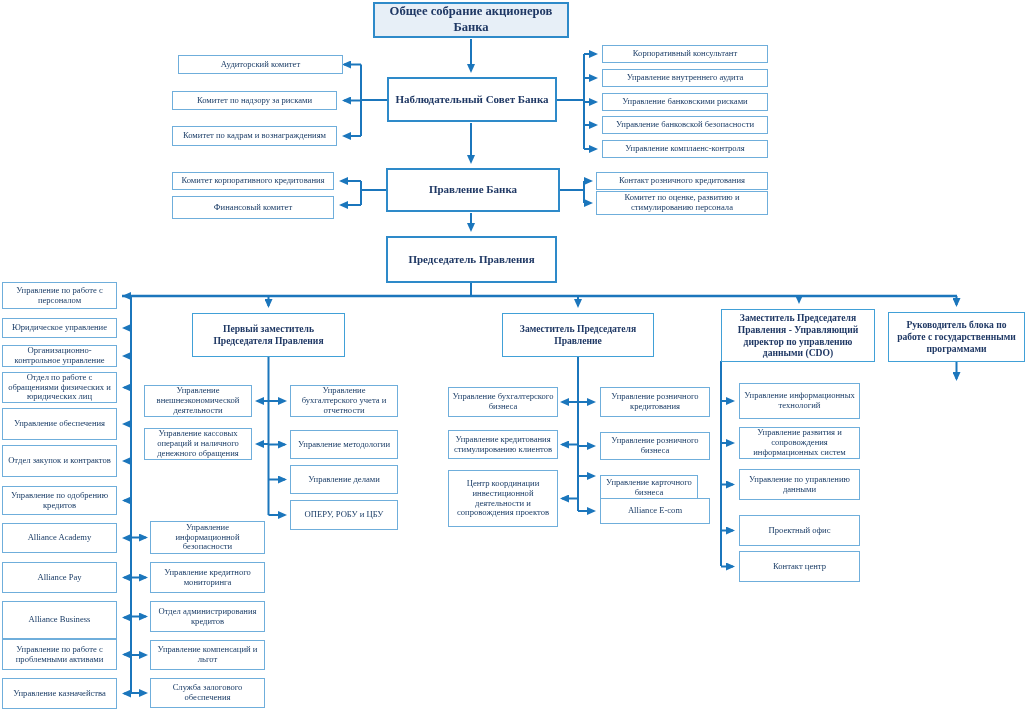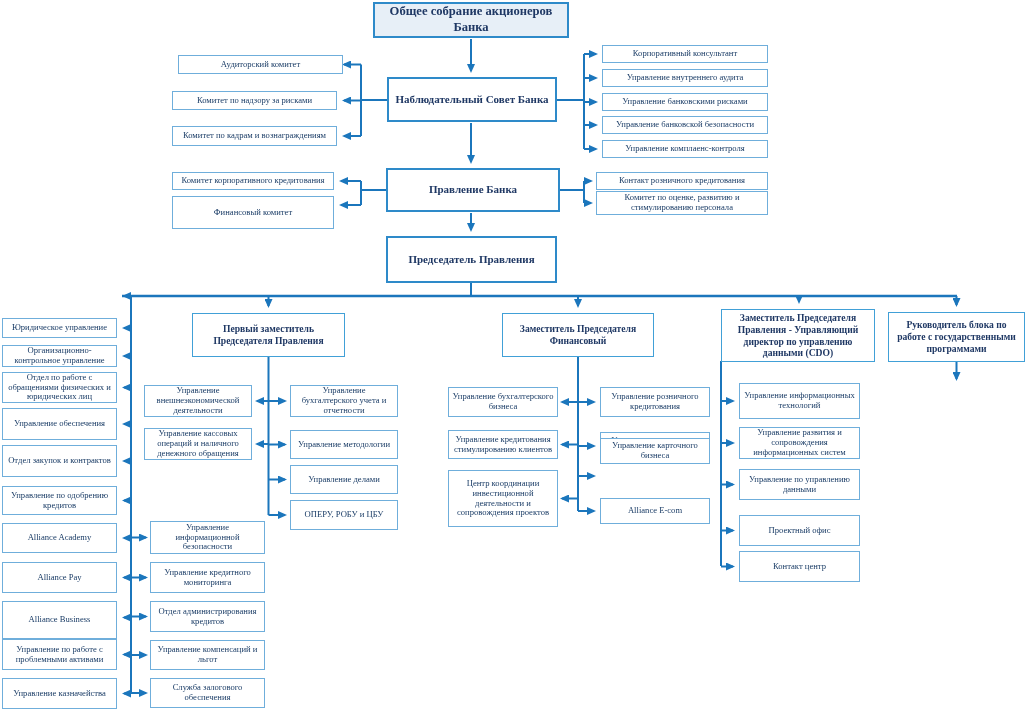--- a/index.html
+++ b/index.html
@@ -107,29 +107,30 @@
   <div class="box" style="left:172px;top:91px;width:165px;height:19px">Комитет по надзору за рисками</div>
   <div class="box" style="left:172px;top:126px;width:165px;height:20px">Комитет по кадрам и вознаграждениям</div>
 
   <div class="box" style="left:602px;top:45px;width:166px;height:18px">Корпоративный консультант</div>
   <div class="box" style="left:602px;top:69px;width:166px;height:18px">Управление внутреннего аудита</div>
   <div class="box" style="left:602px;top:93px;width:166px;height:18px">Управление банковскими рисками</div>
   <div class="box" style="left:602px;top:116px;width:166px;height:18px">Управление банковской безопасности</div>
   <div class="box" style="left:602px;top:140px;width:166px;height:18px">Управление комплаенс-контроля</div>
 
   <div class="box" style="left:172px;top:172px;width:162px;height:18px">Комитет корпоративного кредитования</div>
-  <div class="box" style="left:172px;top:196px;width:162px;height:33px">Финансовый комитет</div>
+  <div class="box" style="left:172px;top:196px;width:162px;height:23px">Финансовый комитет</div>
   <div class="box" style="left:596px;top:172px;width:172px;height:18px">Контакт розничного кредитования</div>
   <div class="box" style="left:596px;top:191px;width:172px;height:24px">Комитет по оценке, развитию и стимулированию персонала</div>
 
   <div class="box hdr" style="left:192px;top:313px;width:153px;height:44px">Первый заместитель Председателя Правления</div>
-  <div class="box hdr" style="left:502px;top:313px;width:152px;height:44px">Заместитель Председателя Финансовый</div>
+  <div class="box hdr" style="left:502px;top:313px;width:152px;height:44px">Заместитель Председателя Правление</div>
   <div class="box hdr" style="left:721px;top:309px;width:154px;height:53px">Заместитель Председателя Правления - Управляющий директор по управлению данными (CDO)</div>
   <div class="box hdr" style="left:888px;top:312px;width:137px;height:50px">Руководитель блока по работе с государственными программами</div>
 
+  <div class="box" style="left:2px;top:282px;width:115px;height:27px">Управление по работе с персоналом</div>
   <div class="box" style="left:2px;top:318px;width:115px;height:20px">Юридическое управление</div>
   <div class="box" style="left:2px;top:345px;width:115px;height:22px">Организационно-контрольное управление</div>
   <div class="box" style="left:2px;top:372px;width:115px;height:31px">Отдел по работе с обращениями физических и юридических лиц</div>
   <div class="box" style="left:2px;top:408px;width:115px;height:32px">Управление обеспечения</div>
   <div class="box" style="left:2px;top:445px;width:115px;height:32px">Отдел закупок и контрактов</div>
   <div class="box" style="left:2px;top:486px;width:115px;height:29px">Управление по одобрению кредитов</div>
   <div class="box" style="left:2px;top:523px;width:115px;height:30px">Alliance Academy</div>
   <div class="box" style="left:2px;top:562px;width:115px;height:31px">Alliance Pay</div>
   <div class="box" style="left:2px;top:601px;width:115px;height:38px">Alliance Business</div>
   <div class="box" style="left:2px;top:639px;width:115px;height:31px">Управление по работе с проблемными активами</div>
@@ -148,21 +149,21 @@
   <div class="box" style="left:150px;top:601px;width:115px;height:31px">Отдел администрирования кредитов</div>
   <div class="box" style="left:150px;top:640px;width:115px;height:30px">Управление компенсаций и льгот</div>
   <div class="box" style="left:150px;top:678px;width:115px;height:30px">Служба залогового обеспечения</div>
 
   <div class="box" style="left:448px;top:387px;width:110px;height:30px">Управление бухгалтерского бизнеса</div>
   <div class="box" style="left:448px;top:430px;width:110px;height:29px">Управление кредитования стимулированию клиентов</div>
   <div class="box" style="left:448px;top:470px;width:110px;height:57px">Центр координации инвестиционной деятельности и сопровождения проектов</div>
 
   <div class="box" style="left:600px;top:387px;width:110px;height:30px">Управление розничного кредитования</div>
   <div class="box" style="left:600px;top:432px;width:110px;height:28px">Управление розничного бизнеса</div>
-  <div class="box" style="left:600px;top:438px;width:110px;height:26px">Управление карточного бизнеса</div>
+  <div class="box" style="left:600px;top:475px;width:98px;height:26px">Управление карточного бизнеса</div>
   <div class="box" style="left:600px;top:498px;width:110px;height:26px">Alliance E-com</div>
 
   <div class="box" style="left:739px;top:383px;width:121px;height:36px">Управление информационных технологий</div>
   <div class="box" style="left:739px;top:427px;width:121px;height:32px">Управление развития и сопровождения информационных систем</div>
   <div class="box" style="left:739px;top:469px;width:121px;height:31px">Управление по управлению данными</div>
   <div class="box" style="left:739px;top:515px;width:121px;height:31px">Проектный офис</div>
   <div class="box" style="left:739px;top:551px;width:121px;height:31px">Контакт центр</div>
 
 
 </div>

